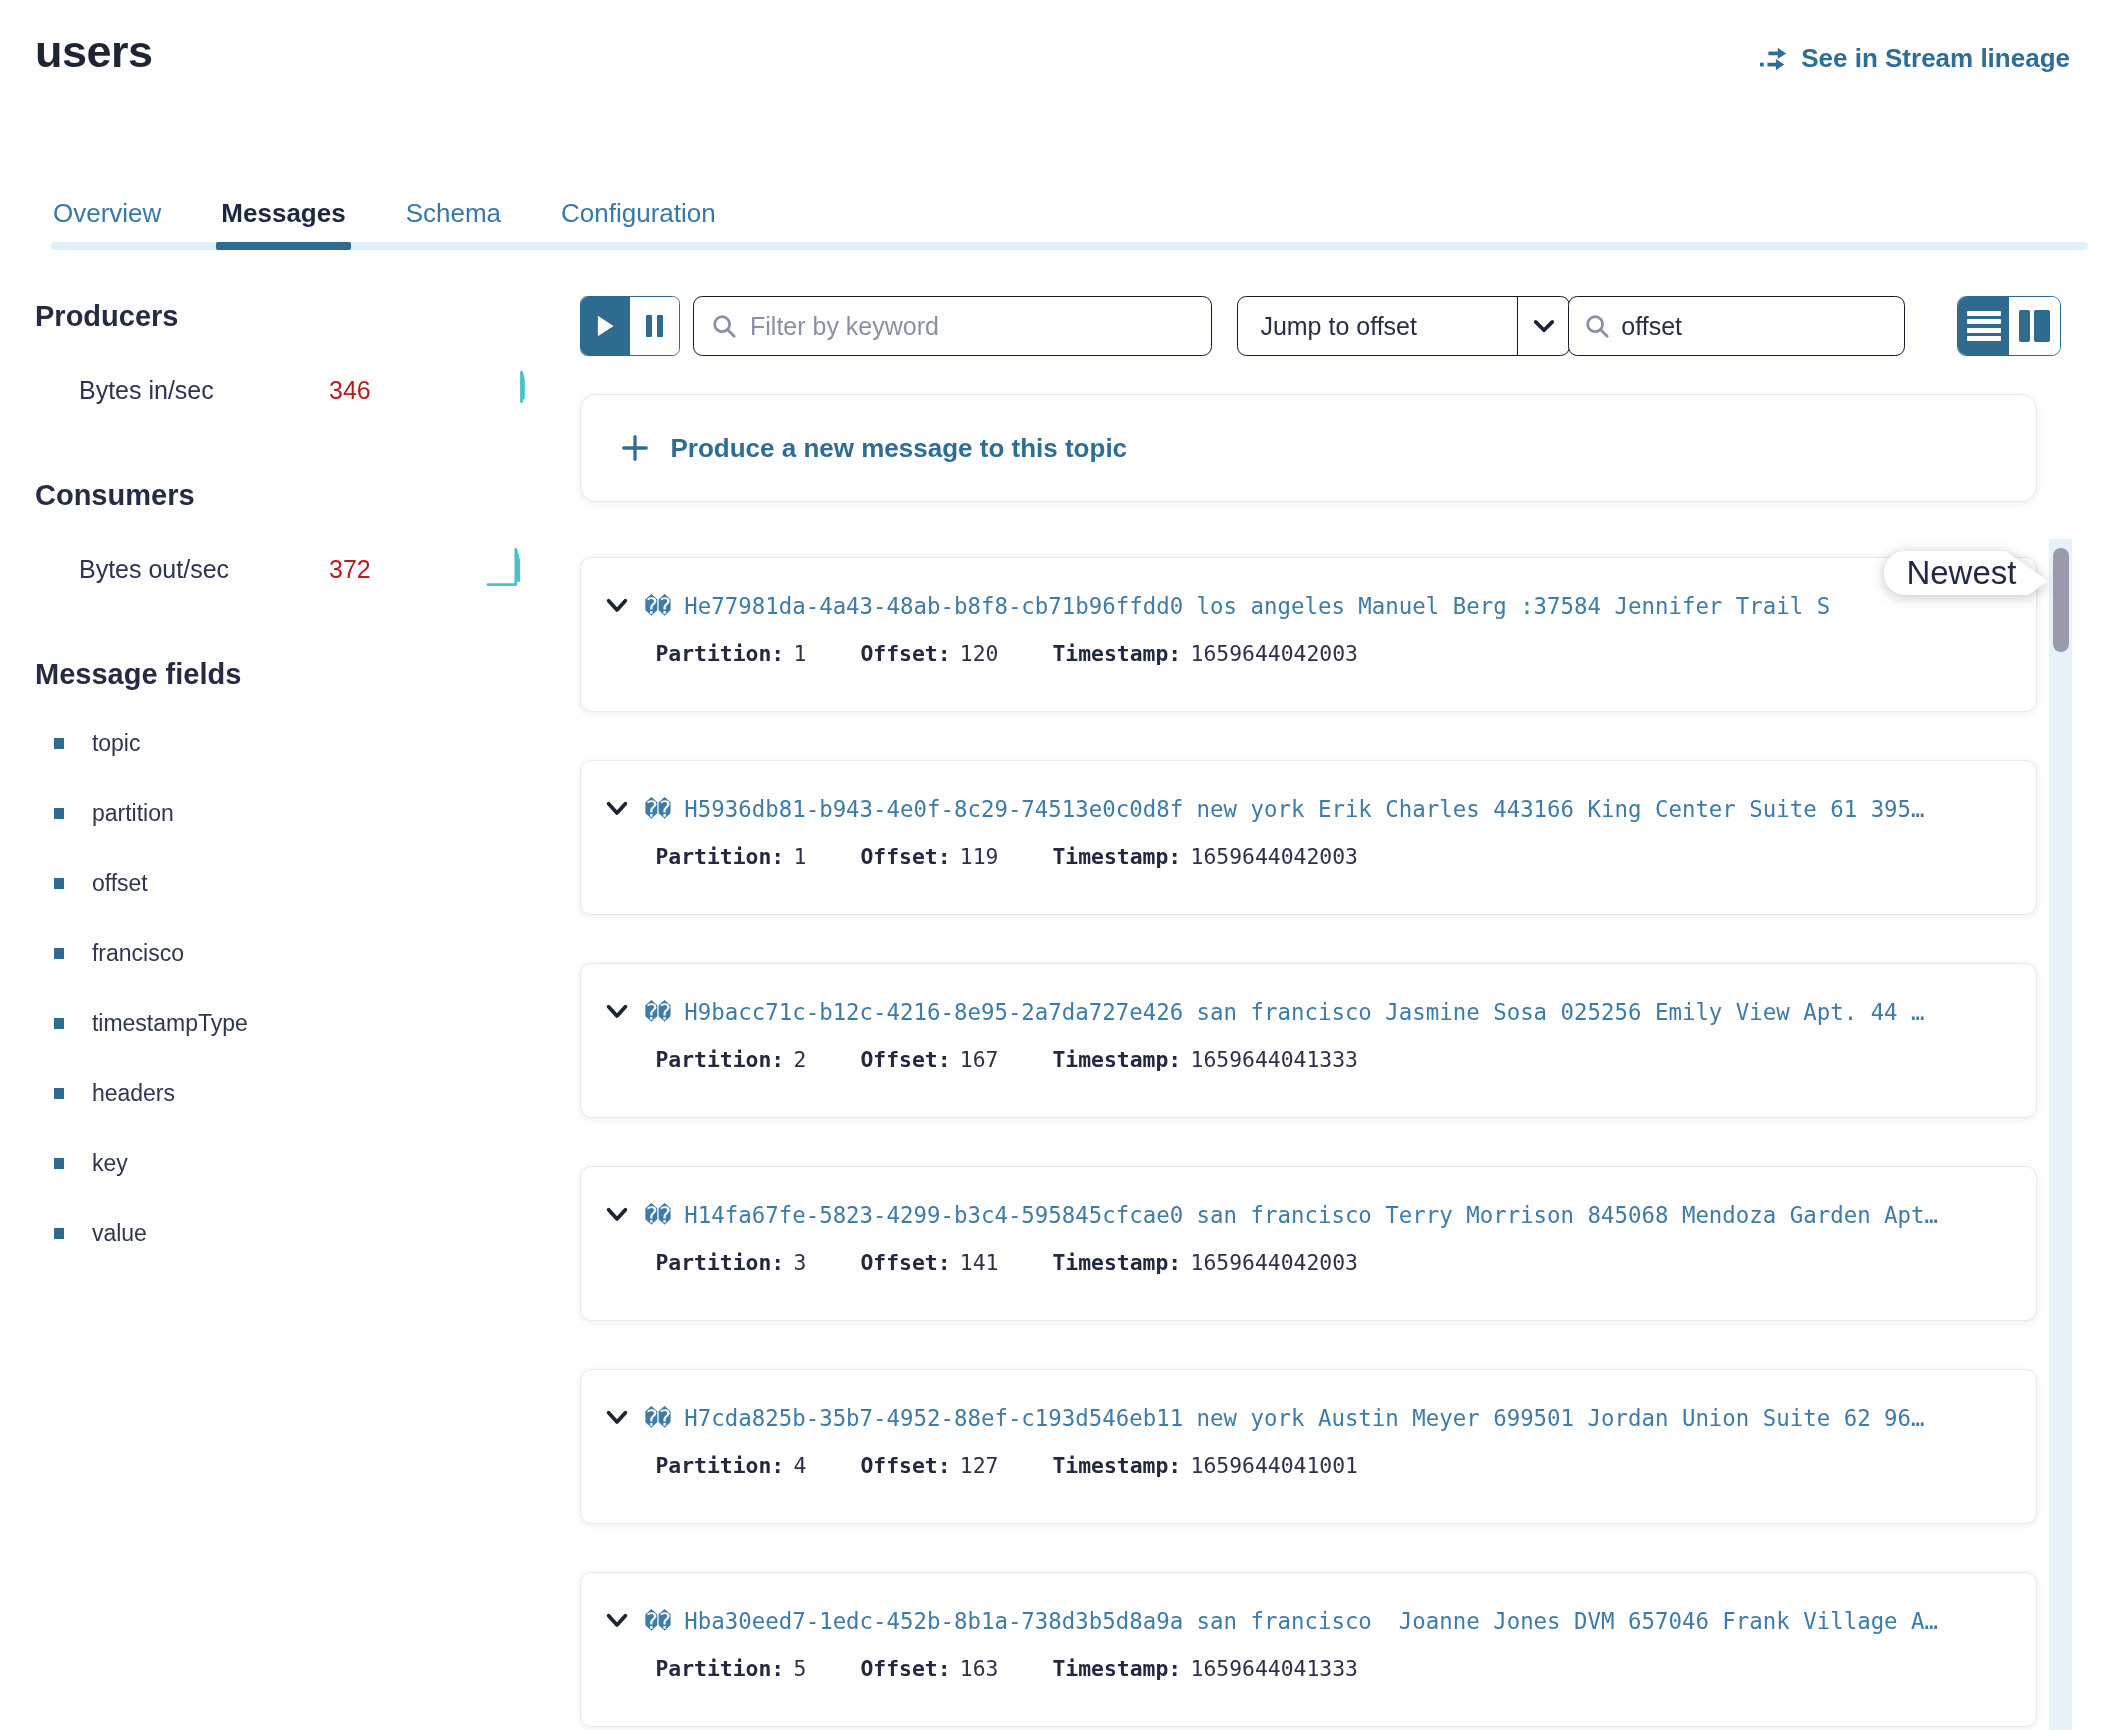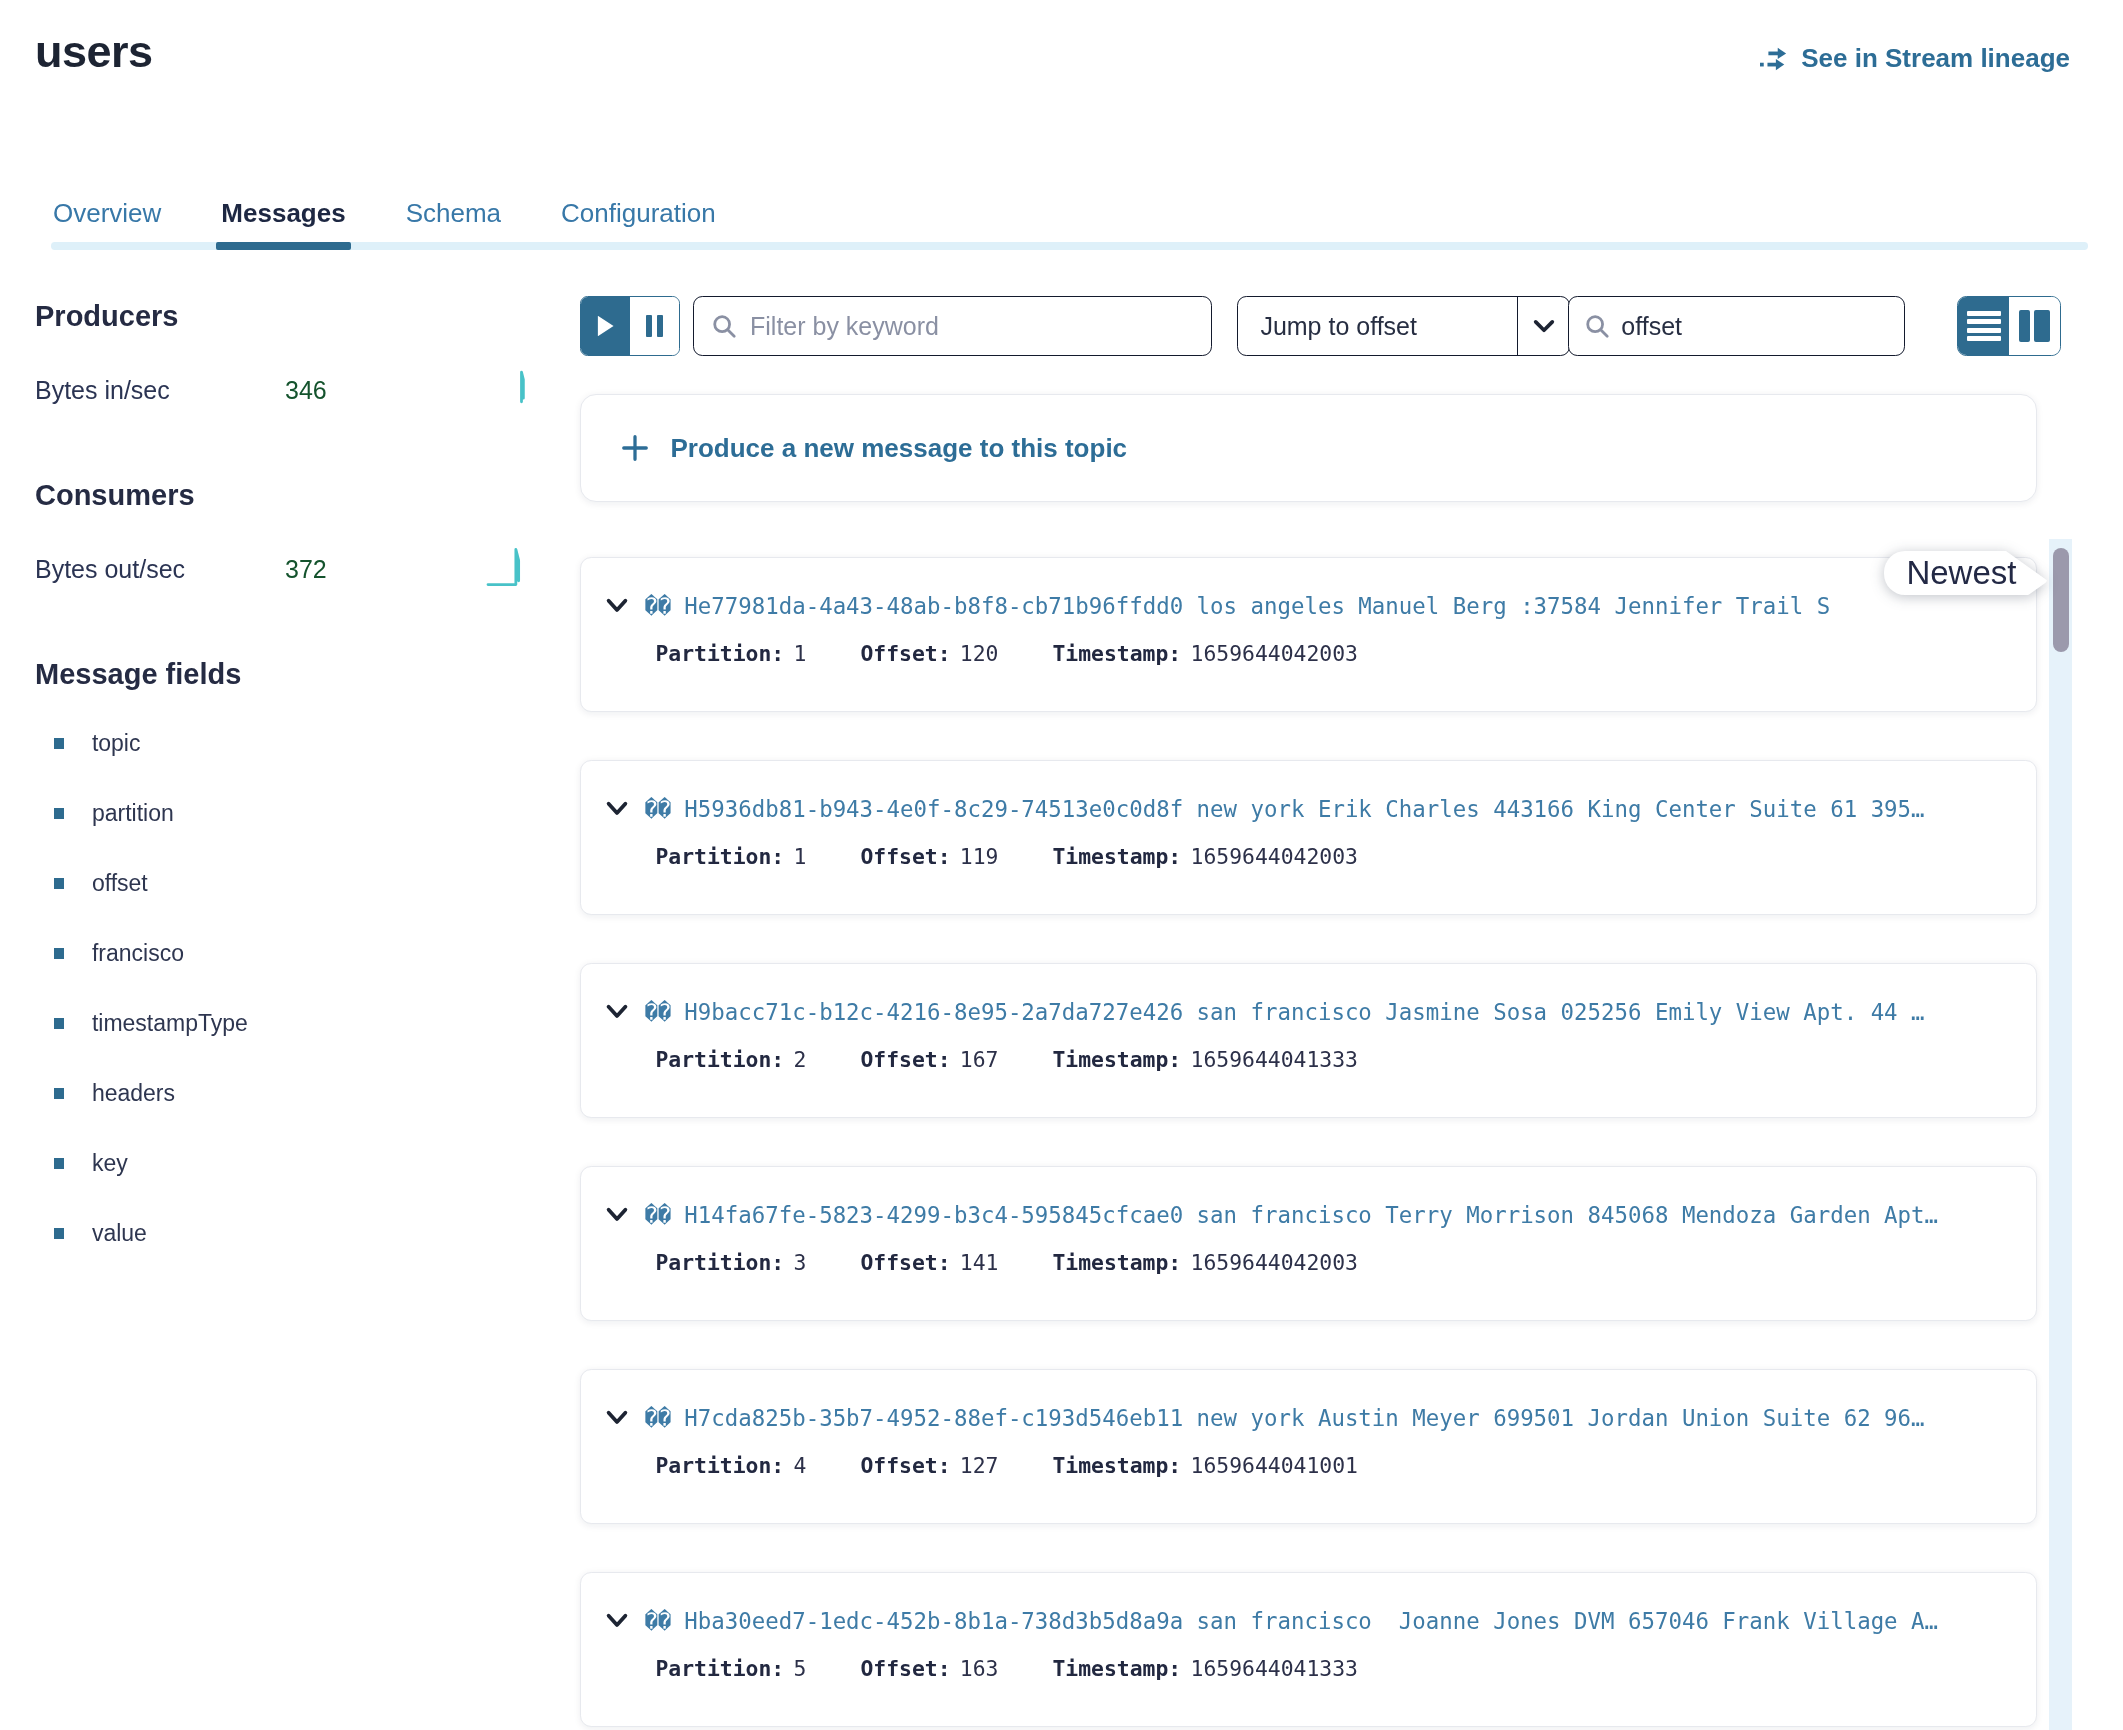--- a/index.html
+++ b/index.html
@@ -17,22 +17,22 @@
   
   .tabs { position:absolute; top:198px; left:53px; width:2035px; display:flex; gap:60px; }
   .tabs::after { content:''; position:absolute; left:-1.9px; right:0; bottom:0; height:7.5px; background:#def0f9; border-radius:3.7px; }
   .tab { position:relative; padding-bottom:20.5px; font-size:26px; color:#3878a8; cursor:pointer; }
   .tab.active { color:#1d2742; font-weight:700; }
   .tab.active::after { content:''; position:absolute; left:-5.6px; right:-5.6px; bottom:0; height:7.5px; background:#2e6b8f; z-index:1; border-radius:1.9px; }
 
   
   .sidebar { position:absolute; left:35px; top:300px; width:494px; }
   .side-h { font-size:29px; font-weight:700; color:#252b43; }
-  .metric-row { display:grid; grid-template-columns:250px 1fr 48px; align-items:center; margin-top:28px; font-size:25px; color:#2b3453; }
-  .metric-value { font-size:25px; color:#14532d; }
+  .metric-row { display:grid; grid-template-columns:250px 1fr 48px; align-items:center; margin-top:28px; font-size:25px; color:#2b3453;margin-left:44px; }
+  .metric-value { font-size:25px; color:#b91c1c; }
   .spark { justify-self:end; }
   .gap-lg { margin-top:60px; }
   .fields-list { margin-top:39px; list-style:none; }
   .field-item { display:flex; align-items:center; margin-bottom:43px; font-size:23px; color:#2e3650; }
   .bullet { width:10.3px; height:10.3px; background:#2e6b8f; margin:0 28px 0 18.6px; flex:0 0 auto; }
 
   
   .toolbar { position:absolute; left:580px; top:296px; width:1481px; height:60px; display:flex; align-items:stretch; }
   .playpause { width:100px; border:1.9px solid #2e6b8f; border-radius:7.5px; display:flex; overflow:hidden; background:#fff; flex:0 0 auto; }
   .pp-seg { flex:1; display:flex; align-items:center; justify-content:center; cursor:pointer; }

